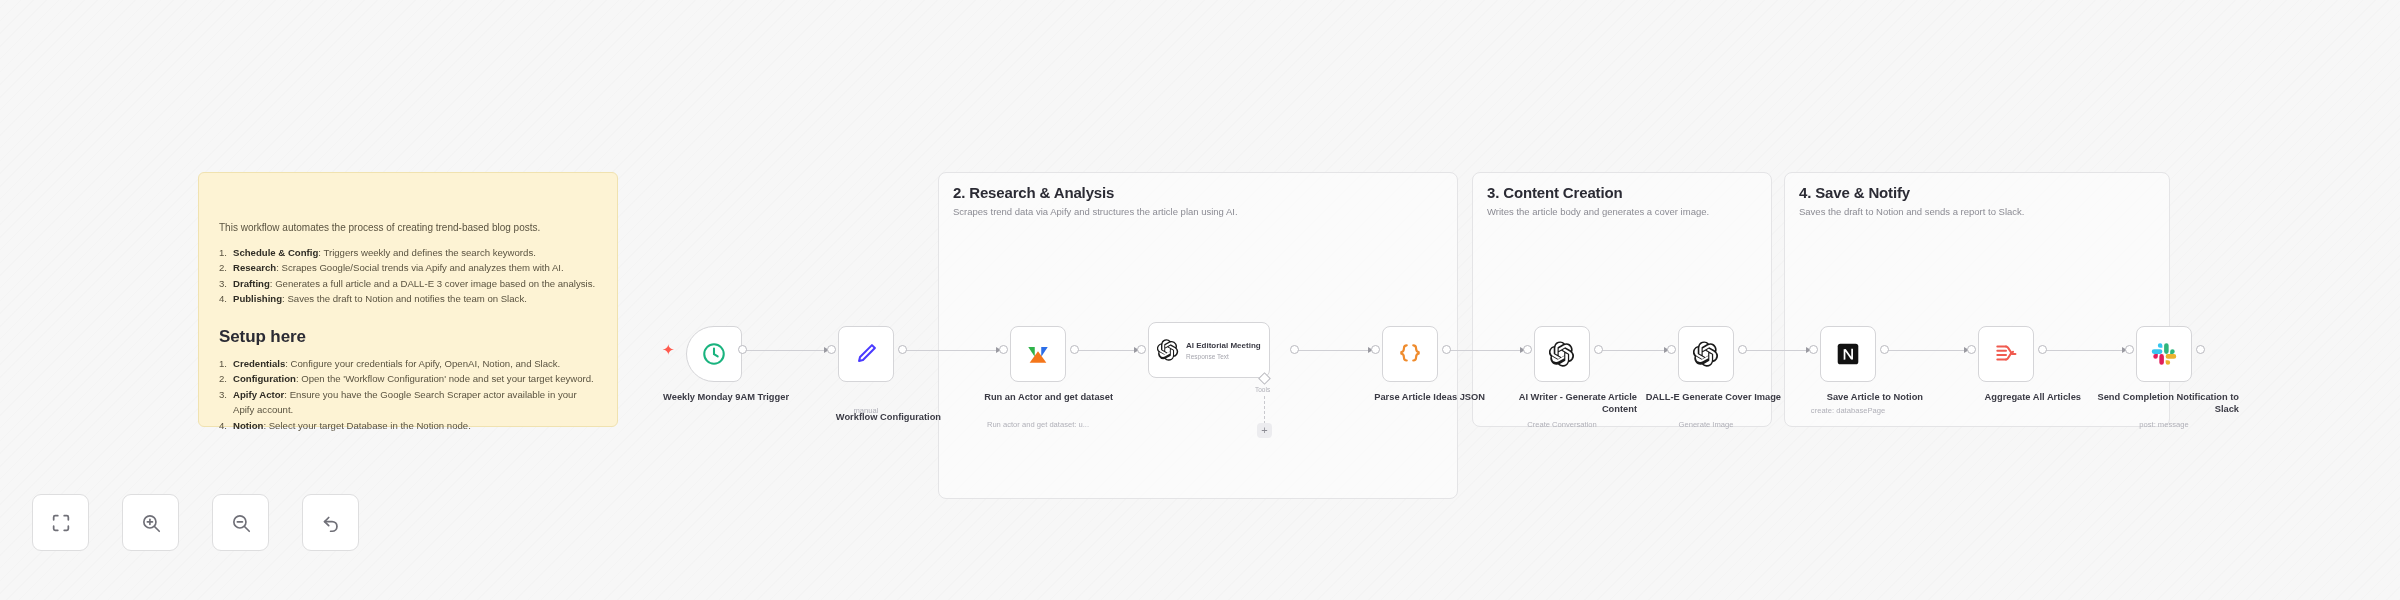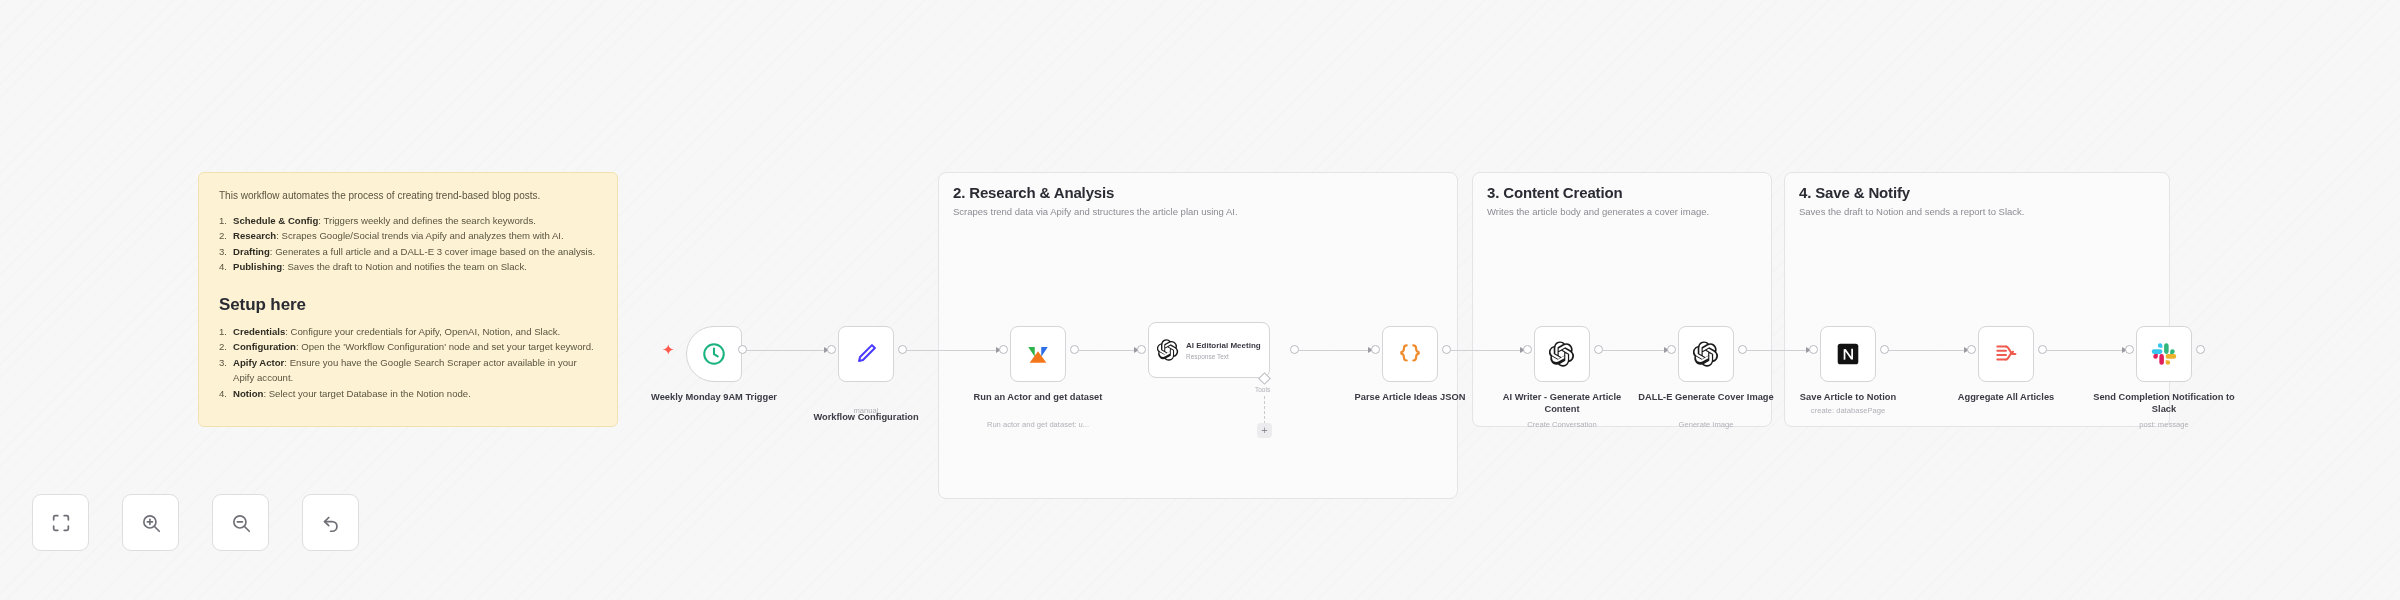--- a/index.html
+++ b/index.html
@@ -31,21 +31,21 @@
     border-radius: 6px;
     padding: 16px 20px;
     color: #4a4434;
   }
   .sticky h2 {
     font-size: 17px; font-weight: 700; color: #2b2b34;
     letter-spacing: -0.1px;
     margin-bottom: 9px;
   }
   .sticky h2.second { margin-top: 20px; }
-  .sticky p.intro { font-size: 10px; line-height: 1.45; margin-bottom: 9px; color: #5a5340;}
+  .sticky p.intro { font-size: 10px; line-height: 1.45; margin-bottom: 9px; color: #5a5340; margin-top: 32px;}
   .sticky ol { list-style: none; counter-reset: sk; }
   .sticky ol li {
     counter-increment: sk;
     font-size: 9.6px; line-height: 1.62;
     color: #5a5340;
     padding-left: 14px;
     position: relative;
   }
   .sticky ol li::before {
     content: counter(sk) ".";
@@ -100,21 +100,21 @@
   .node-inline-title {
     font-size: 8px; font-weight: 600; color: #3b3b45;
     line-height: 1.25; white-space: nowrap;
   }
   .node-inline-sub {
     font-size: 6.5px; color: #a6a6ae; margin-top: 2px; white-space: nowrap;
   }
 
   .node-label {
     position: absolute;
-    text-align: center;
+    text-align: right;
     font-size: 9.3px; font-weight: 600; color: #3b3b45;
     line-height: 1.28;
     width: 150px;
   }
   .node-sub {
     position: absolute;
     text-align: center;
     font-size: 7.6px; color: #b0b0b8;
     width: 150px;
   }

